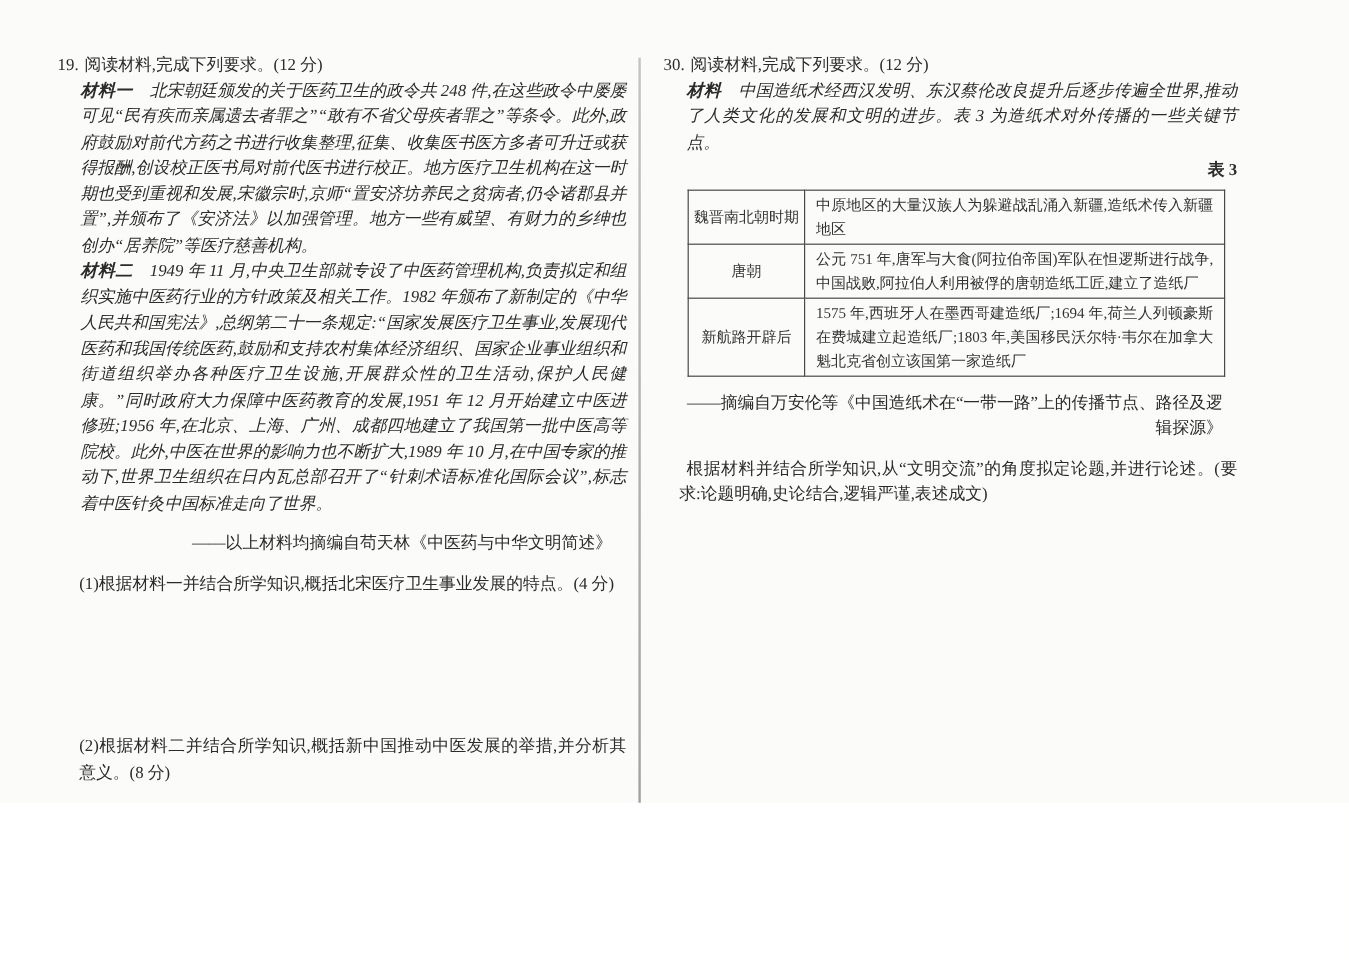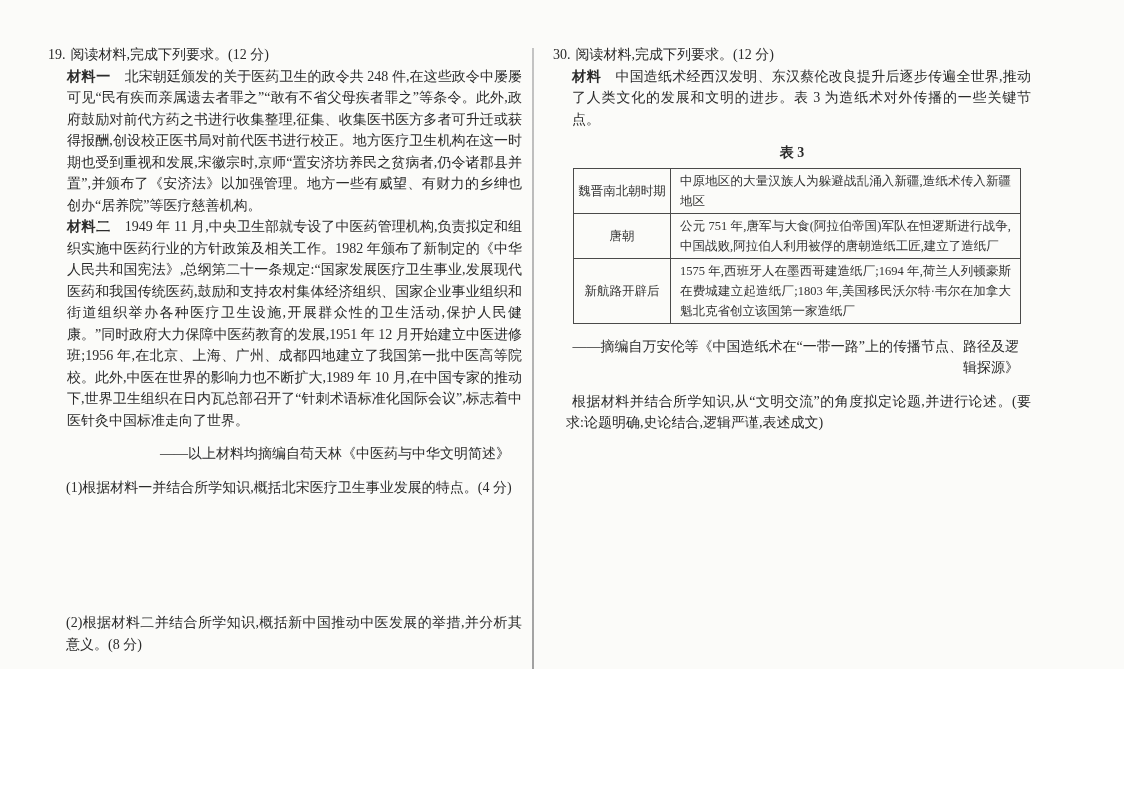--- a/index.html
+++ b/index.html
@@ -30,35 +30,36 @@
   .col-left  { left: 48px;  width: 474px; }
   .col-right { left: 553px; width: 478px; }
 
   .q-intro { margin: 0; white-space: nowrap; }
   .qnum { display: inline-block; margin-right: 5px; }
 
   .material {
     margin: 0;
     padding-left: 19px;
     text-align: justify;
+    font-style: italic;
   }
   .material .mlabel {
     font-weight: bold;
     margin-right: 14px;
     letter-spacing: 0.5px;
   }
   .attr { margin: 12px; text-align: right; }
 
   .subq { margin: 0; padding-left: 18px; text-align: justify; }
   .answer-space-1 { height: 114px; }
 
   .tbl-caption {
-    text-align: center;
+    text-align: right;
     font-weight: bold;
-    margin: 12px 0 4px 0;
+    margin: 2px 0 4px 0;
   }
   table.paper-table {
     border-collapse: collapse;
     margin-left: 20px;
     width: 448px;
     font-size: 12.5px;
     line-height: 20px;
     color: #333;
   }
   table.paper-table td {

